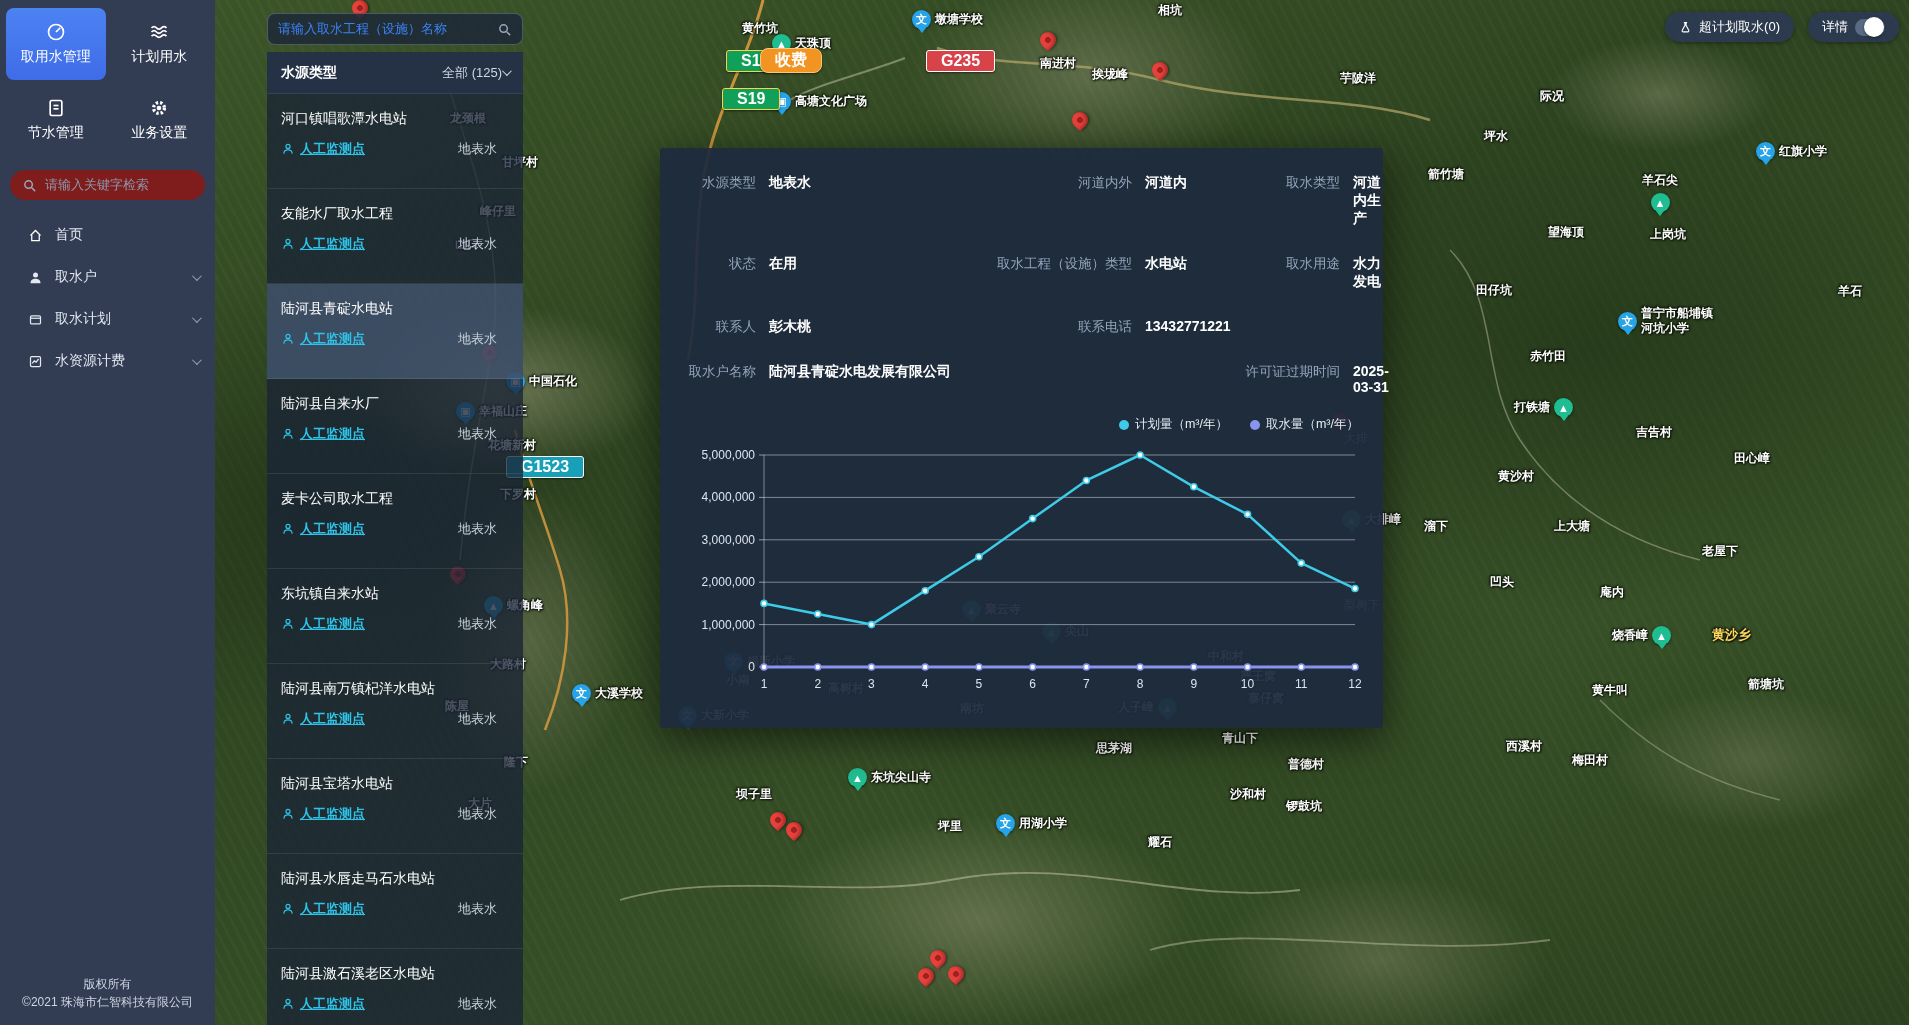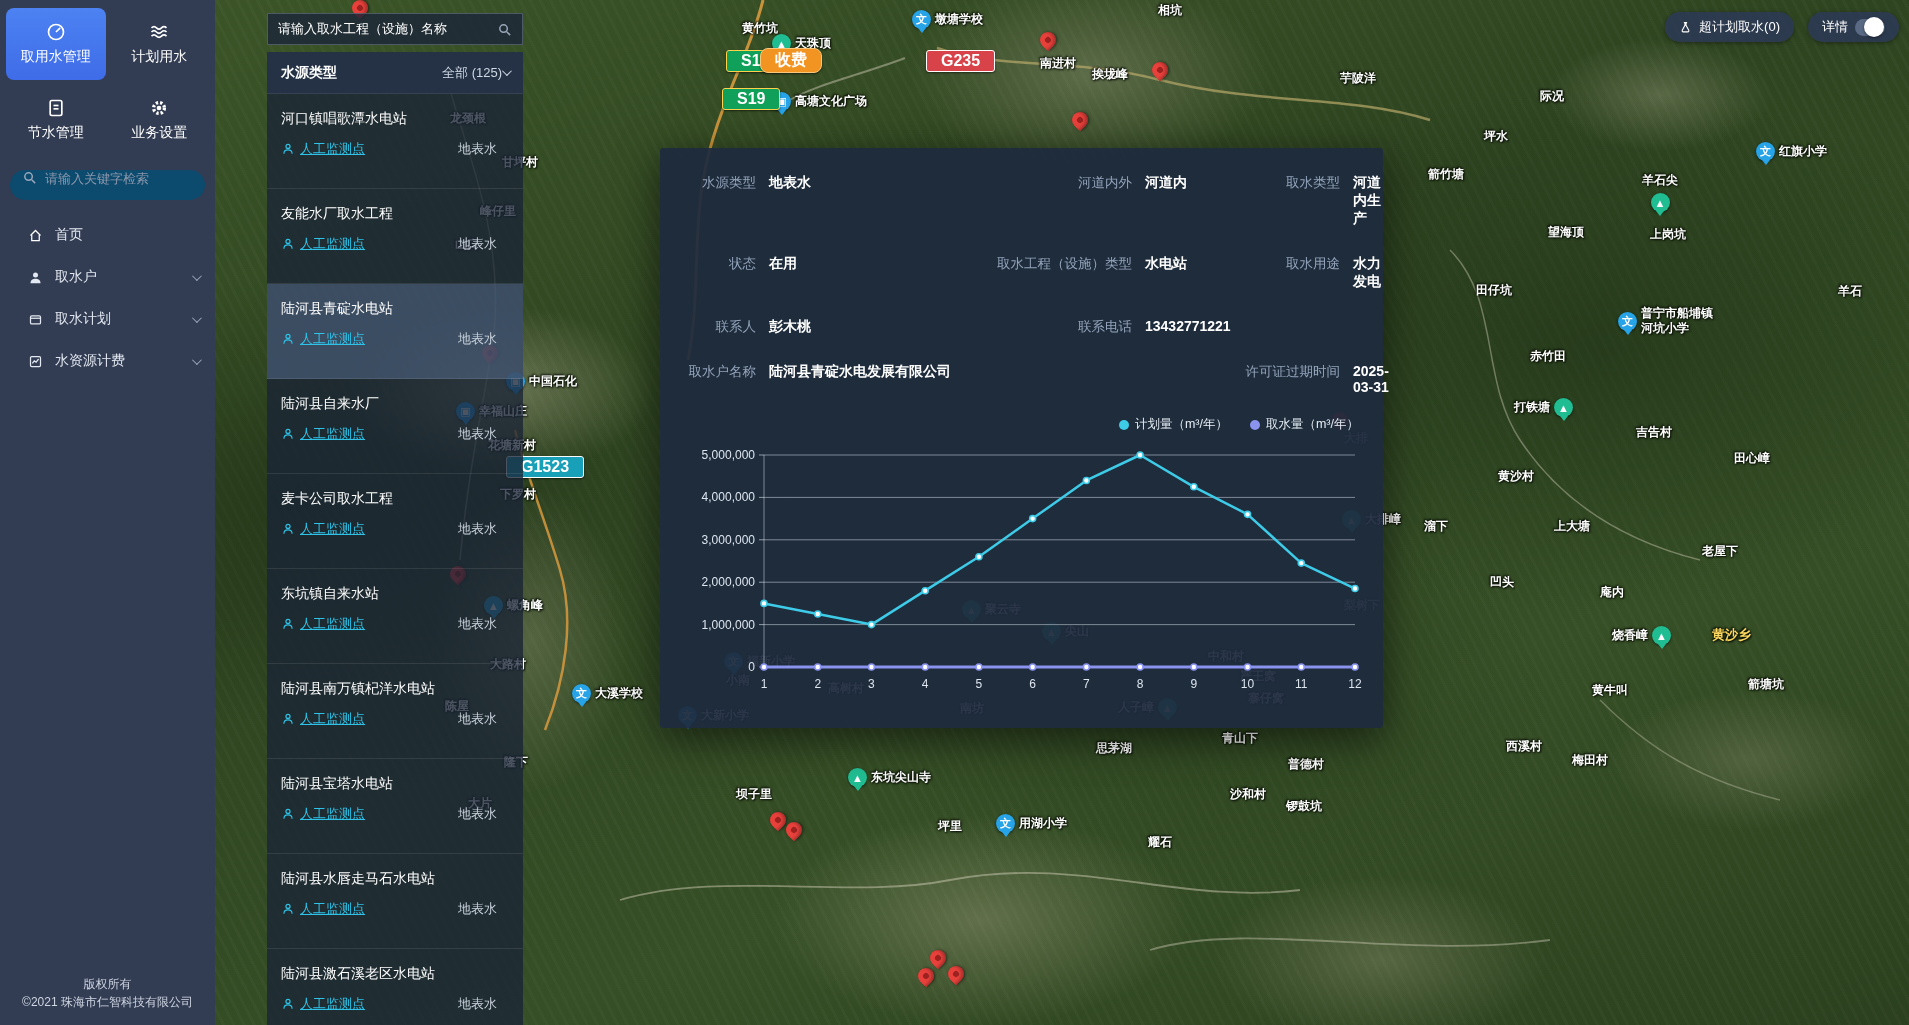--- a/index.html
+++ b/index.html
@@ -55,53 +55,53 @@
   .rbadge.exp { background:#18a0b8; border:1px solid #fff; }
 
   
   #sidebar { position:absolute; left:0; top:0; width:215px; height:1025px; background:#323c52;
     z-index:6; display:flex; flex-direction:column; }
   .tiles { display:grid; grid-template-columns:1fr 1fr; gap:4px; padding:8px 6px 10px; }
   .tile { height:72px; border-radius:8px; display:flex; flex-direction:column; align-items:center;
     justify-content:center; gap:6px; color:#fff; font-size:14px; cursor:pointer; }
   .tile.active { background:linear-gradient(180deg,#4c82f2,#3f6ce8); }
   .tile svg { width:20px; height:20px; }
-  .sb-search { margin:4px 10px 14px; height:30px; border-radius:15px; background:#0c4a6e;
-    display:flex; gap:8px; padding:0 12px; color:#8b97ab; font-size:13px; }
+  .sb-search { margin:4px 10px 14px; height:30px; border-radius:15px; background:#7f1d1d;
+    display:flex; align-items:center; gap:8px; padding:0 12px; color:#8b97ab; font-size:13px; }
   .sb-search svg { width:14px; height:14px; flex:0 0 auto; }
   .menu { flex:1; }
   .menu-item { height:42px; display:flex; align-items:center; gap:12px; padding:0 14px 0 28px;
     color:#e3e9f2; font-size:14px; cursor:pointer; position:relative; }
   .menu-item svg { width:15px; height:15px; flex:0 0 auto; }
   .menu-item.active { background:#3f6df0; }
   .menu-item .chev { position:absolute; right:16px; width:7px; height:7px;
     border-right:1.7px solid #97a3b8; border-bottom:1.7px solid #97a3b8; transform:rotate(45deg) translateY(-2px); }
   .copyright { text-align:center; color:#cdd5e2; font-size:12px; line-height:1.5; padding-bottom:14px; }
 
   
   #sp-search { position:absolute; left:267px; top:13px; width:256px; height:32px; z-index:5;
-    background:rgba(28,38,56,.82); border:1px solid rgba(160,175,195,.35); border-radius:0;
-    display:flex; align-items:center; padding:0 10px; color:#ffffff; font-size:13px; }
+    background:rgba(28,38,56,.82); border:1px solid rgba(160,175,195,.35); border-radius:8px;
+    display:flex; align-items:center; padding:0 10px; color:#3b82f6; font-size:13px; }
   #sp-search .ph { flex:1; }
   #sp-search svg { width:15px; height:15px; }
   #sp-panel { position:absolute; left:267px; top:52px; width:256px; height:973px; z-index:5;
     background:rgba(26,36,54,.78); display:flex; flex-direction:column; }
   .sp-filter { height:42px; flex:0 0 auto; background:rgba(38,51,72,.9);
     border-bottom:1px solid rgba(255,255,255,.08); display:flex; align-items:center;
     justify-content:space-between; padding:0 14px; }
   .sp-filter .fl { color:#fff; font-size:14px; font-weight:bold; }
   .sp-filter .fv { color:#cfd8e4; font-size:13px; display:flex; align-items:center; cursor:pointer; }
   .sp-filter .chev { width:7px; height:7px; border-right:1.7px solid #cfd8e4;
     border-bottom:1.7px solid #cfd8e4; transform:rotate(45deg) translateY(-2px); }
   #sp-list { flex:1; overflow:hidden; }
   .st-item { height:95px; padding:16px 14px 0; border-bottom:1px solid rgba(255,255,255,.09); cursor:pointer; }
   .st-item.sel { background:rgba(84,105,138,.55); }
   .st-name { color:#fff; font-size:14px; margin-bottom:12px; }
   .st-meta { display:flex; align-items:center; justify-content:space-between; padding-right:12px; }
-  .st-mon { color:#2ec3e8; font-size:13px; text-decoration:underline; display:flex; align-items:center; gap:5px; }
+  .st-mon { color:#2ec3e8; font-size:13px; text-decoration:underline; display:flex; align-items:center; gap:5px;font-weight:bold; }
   .st-mon svg { width:14px; height:14px; }
   .st-src { color:#c9d2dc; font-size:13px; }
 
   
   #topright { position:absolute; top:12px; right:10px; z-index:7; display:flex; gap:14px; align-items:center; }
   .tr-pill { background:rgba(44,58,82,.92); border-radius:16px; height:30px; display:flex;
     align-items:center; gap:7px; padding:0 14px; color:#fff; font-size:13px; cursor:pointer;
     box-shadow:0 1px 4px rgba(0,0,0,.4); }
   .tr-pill svg { width:13px; height:13px; }
   .toggle { width:30px; height:17px; border-radius:9px; background:#5a6a84; position:relative; }

